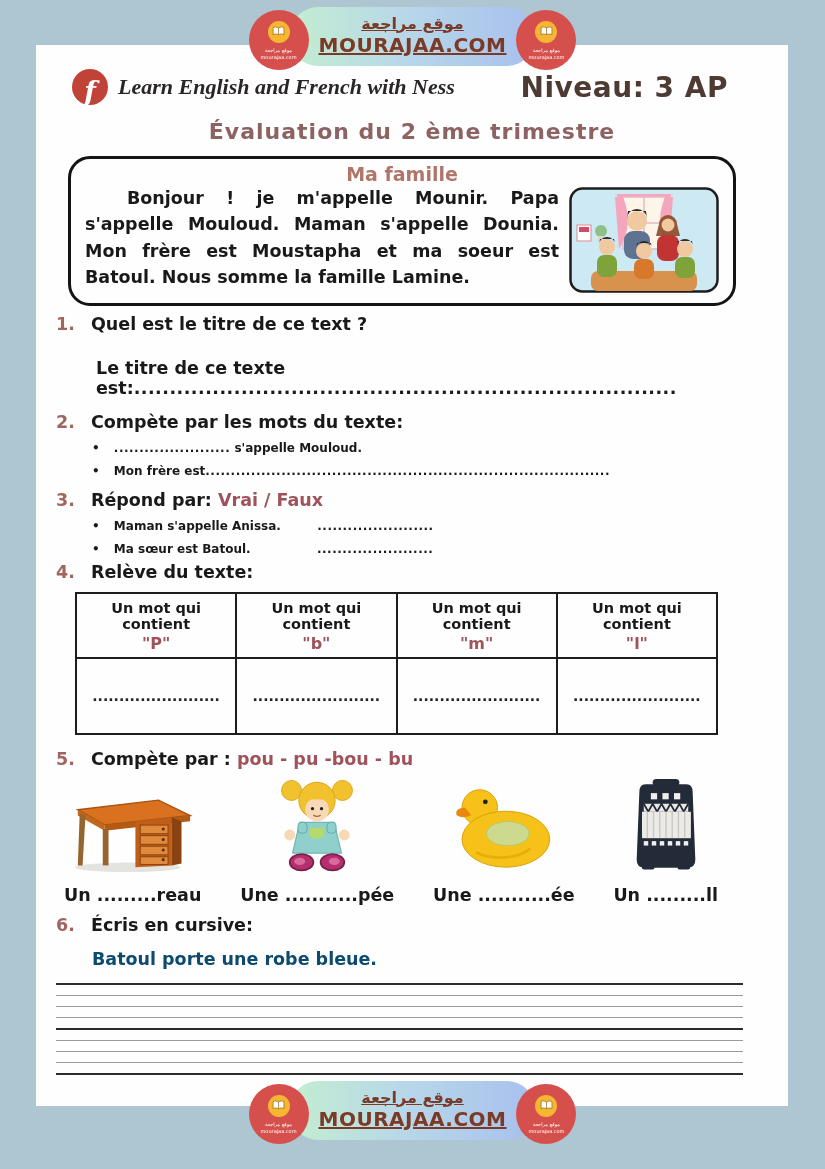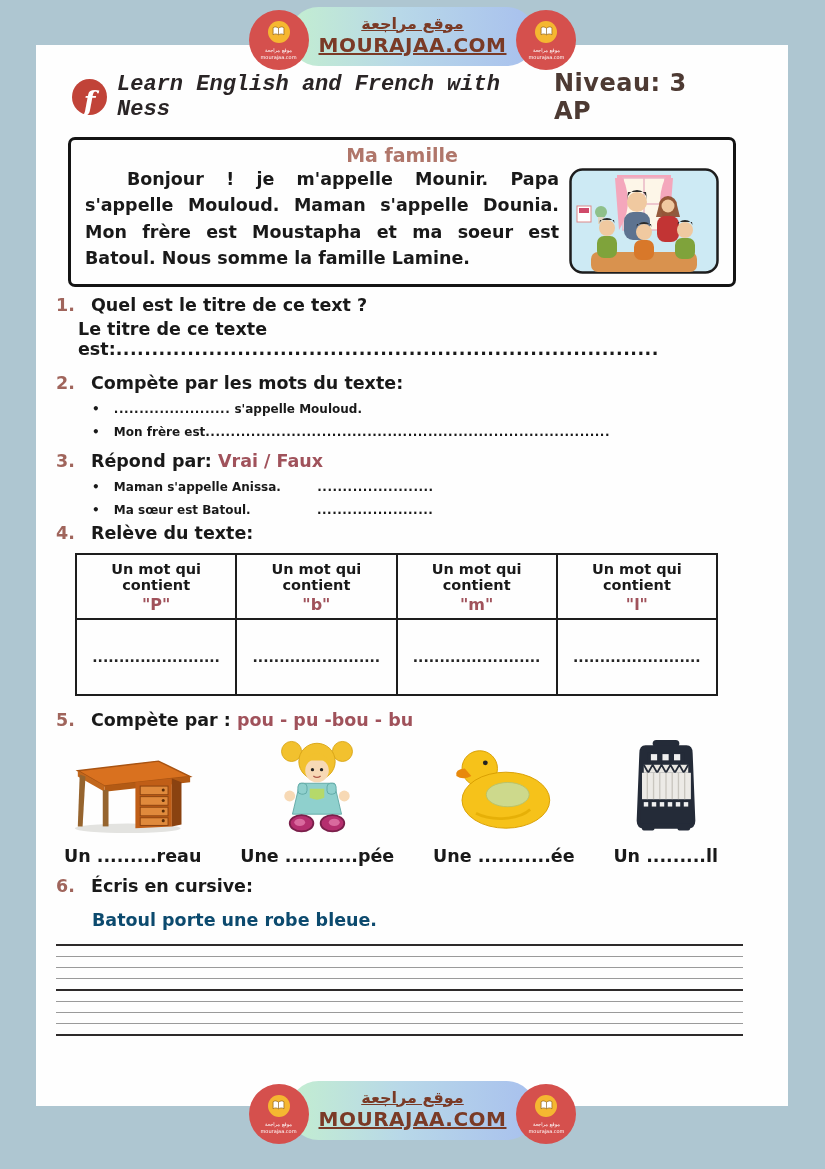--- a/index.html
+++ b/index.html
@@ -22,37 +22,37 @@
            display:flex; align-items:center; justify-content:center; }
   .badge .tiny { font-size:5px; color:#fff; line-height:1.4; text-align:center; margin-top:4px; direction:rtl; }
   .badge .tiny2 { font-size:5px; color:#fff; text-align:center; }
 
   
   .brand-row { display:flex; align-items:center; justify-content:space-between; padding:24px 60px 0 36px; }
   .brand-left { display:flex; align-items:center; gap:10px; }
   .fb { width:36px; height:36px; border-radius:50%; background:#c14338; color:#fff;
         font-family:"DejaVu Serif", serif; font-weight:bold; font-style:italic; font-size:27px;
         display:flex; align-items:flex-end; justify-content:center; line-height:.95; }
-  .brand-name { font-family:Liberation Mono, monospace; font-style:italic; font-weight:bold; font-size:22px; color:#2a2526; }
-  .level { font-size:24px; font-weight:bold; color:#4d3a33; letter-spacing:.5px; }
+  .brand-name { font-family:Liberation Serif, serif; font-style:italic; font-weight:bold; font-size:22px; color:#2a2526; }
+  .level { font-size:28px; font-weight:bold; color:#4d3a33; letter-spacing:.5px; }
   .doc-title { text-align:center; margin-top:14px; font-size:22px; font-weight:bold; color:#8d6262; letter-spacing:1px; }
 
   
-  .reading-box { margin:12px 52px 0 32px; border:3.5px solid #141414; border-radius:7px; padding:4px 14px 8px; min-height:150px; }
+  .reading-box { margin:12px 52px 0 32px; border:3.5px solid #141414; border-radius:22px; padding:4px 14px 8px; min-height:150px; }
   .reading-title { text-align:center; font-size:19px; font-weight:bold; color:#b0766a; }
   .fam-img { float:right; width:150px; height:106px; margin:2px 0 2px 10px; }
   .reading-body { font-size:17.5px; font-weight:bold; color:#191919; line-height:1.5; text-align:justify; }
   .reading-body p { text-indent:42px; }
 
   
   .q-heading { text-align:center; font-size:21px; font-weight:bold; color:#a66258; margin-top:10px; }
   .q-row { padding:0 36px 0 20px; font-size:17.5px; font-weight:bold; color:#191919; margin-top:8px; }
   .q-num { color:#a0655c; margin-right:10px; }
   .accent { color:#a0525b; }
-  .answer-line { padding-left:42px; margin-top:4px; }
+  .answer-line { padding-left:60px; margin-top:24px; }
   .bullet-row { padding-left:56px; margin-top:9px; font-size:12px; font-weight:bold; color:#191919; }
   .bullet { margin-right:10px; }
   .dots { letter-spacing:.5px; }
   .gap { display:inline-block; width:28px; }
 
   
   table.letters { border-collapse:collapse; margin:10px 0 0 39px; width:643px; table-layout:fixed;border-radius:31px; }
   table.letters th, table.letters td { border:2.5px solid #1d1d1d; }
   table.letters th { font-size:14.5px; font-weight:bold; color:#191919; padding:6px 2px 4px; }
   table.letters th .letter { color:#a0525b; font-size:16px; margin-top:2px; }
@@ -80,20 +80,21 @@
   <div class="page">
 
     <div class="brand-row">
       <div class="brand-left">
         <span class="fb">f</span>
         <span class="brand-name">Learn English and French with Ness</span>
       </div>
       <span class="level">Niveau: 3 AP</span>
     </div>
 
+    <div class="doc-title">Évaluation du 2 ème trimestre</div>
 
     <div class="reading-box">
       <div class="reading-title">Ma famille</div>
       <div class="reading-body">
         <span class="fam-img">
           <svg viewBox="0 0 150 106" width="150" height="106">
             <rect x="1.5" y="1.5" width="147" height="103" rx="12" fill="#cdeaf4" stroke="#1d1d1d" stroke-width="2.5"></rect>
             <rect x="48" y="7" width="54" height="8" fill="#f4a7bc"></rect>
             <rect x="54" y="10" width="42" height="52" fill="#fdf6e8" stroke="#e8b7c6" stroke-width="1.5"></rect>
             <line x1="75" y1="10" x2="75" y2="62" stroke="#e8b7c6" stroke-width="1.5"></line>

